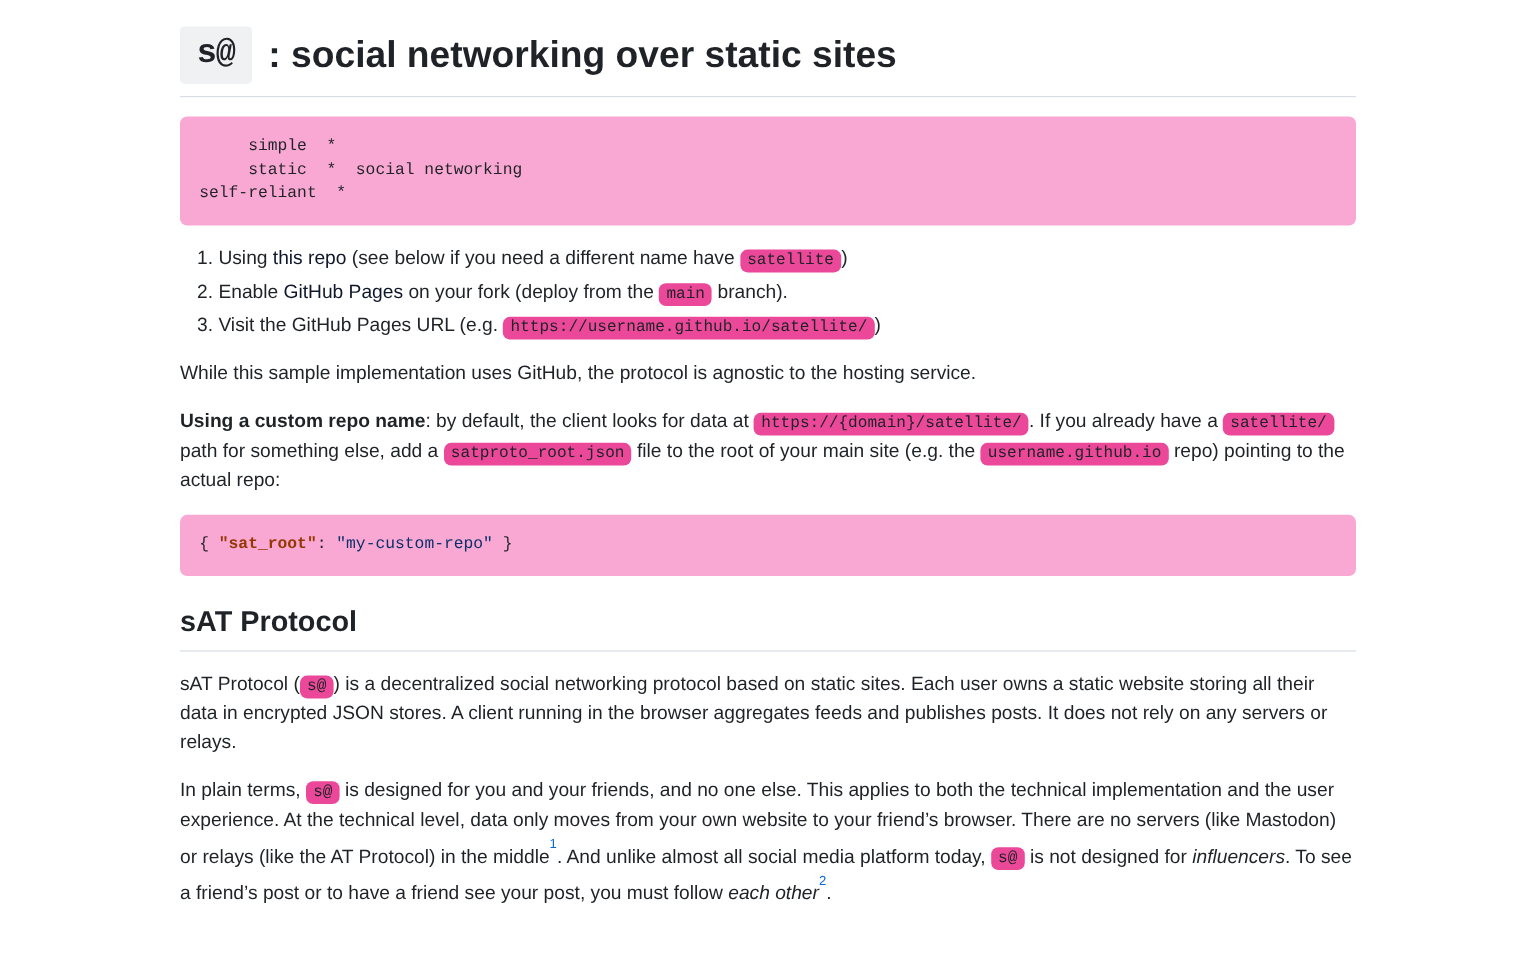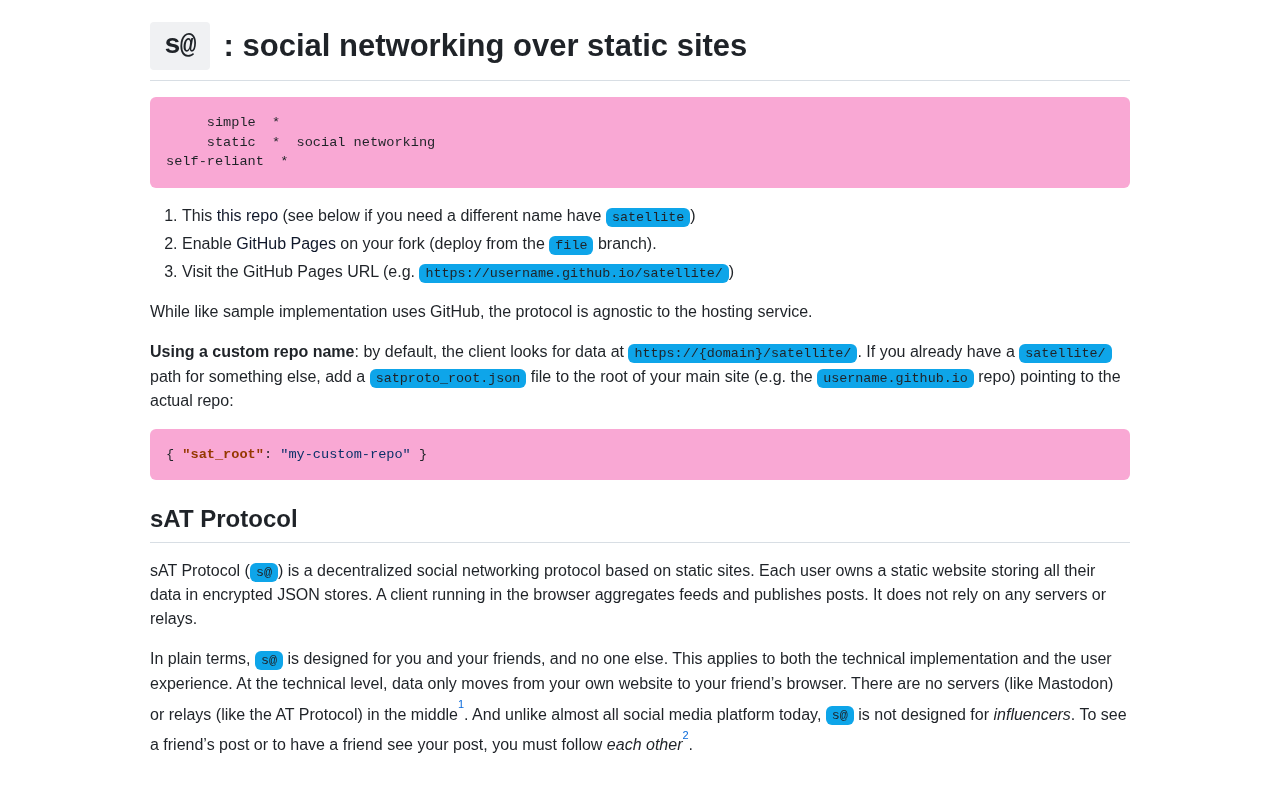--- a/index.html
+++ b/index.html
@@ -95,21 +95,21 @@
   p.para {
     margin: 0 0 16px 0;
   }
 
   a.link {
     color: #0f172a;
     text-decoration: none;
   }
 
   code.inline {
-    background: #0ea5e9;
+    background: #ec4899;
     border-radius: 6px;
     padding: 2px 6px;
     font-family: "Liberation Mono", monospace;
     font-size: 13.4px;
     color: #1f2328;
     white-space: nowrap;
   }
   strong.b { font-weight: bold; }
   em.i { font-style: italic; }
   sup.fn a {
@@ -129,31 +129,31 @@
     <span class="title-text">: social networking over static sites</span>
   </h1>
 
   <pre class="codeblock"><span>     simple  *</span>
 <span>     static  *  social networking</span>
 <span>self-reliant  *</span></pre>
 
 
   <ol class="steps">
     <li>
-      <span>This </span><a class="link" href="#">this repo</a><span> (see below if you need a different name have </span><code class="inline">satellite</code><span>)</span>
+      <span>Using </span><a class="link" href="#">this repo</a><span> (see below if you need a different name have </span><code class="inline">satellite</code><span>)</span>
     </li>
     <li>
-      <span>Enable </span><a class="link" href="#">GitHub Pages</a><span> on your fork (deploy from the </span><code class="inline">file</code><span> branch).</span>
+      <span>Enable </span><a class="link" href="#">GitHub Pages</a><span> on your fork (deploy from the </span><code class="inline">main</code><span> branch).</span>
     </li>
     <li>
       <span>Visit the GitHub Pages URL (e.g. </span><code class="inline">https://username.github.io/satellite/</code><span>)</span>
     </li>
   </ol>
 
-  <p class="para">While like sample implementation uses GitHub, the protocol is agnostic to the hosting service.</p>
+  <p class="para">While this sample implementation uses GitHub, the protocol is agnostic to the hosting service.</p>
 
   <p class="para">
     <strong class="b">Using a custom repo name</strong><span>: by default, the client looks for data at </span><code class="inline">https://{domain}/satellite/</code><span>. If you already have a </span><code class="inline">satellite/</code><span> path for something else, add a </span><code class="inline">satproto_root.json</code><span> file to the root of your main site (e.g. the </span><code class="inline">username.github.io</code><span> repo) pointing to the actual repo:</span>
   </p>
 
   <pre class="codeblock json"><span class="tok-punct">{ </span><span class="tok-key">"sat_root"</span><span class="tok-punct">: </span><span class="tok-str">"my-custom-repo"</span><span class="tok-punct"> }</span></pre>
 
   <h2 class="section">sAT Protocol</h2>
 
   <p class="para">

